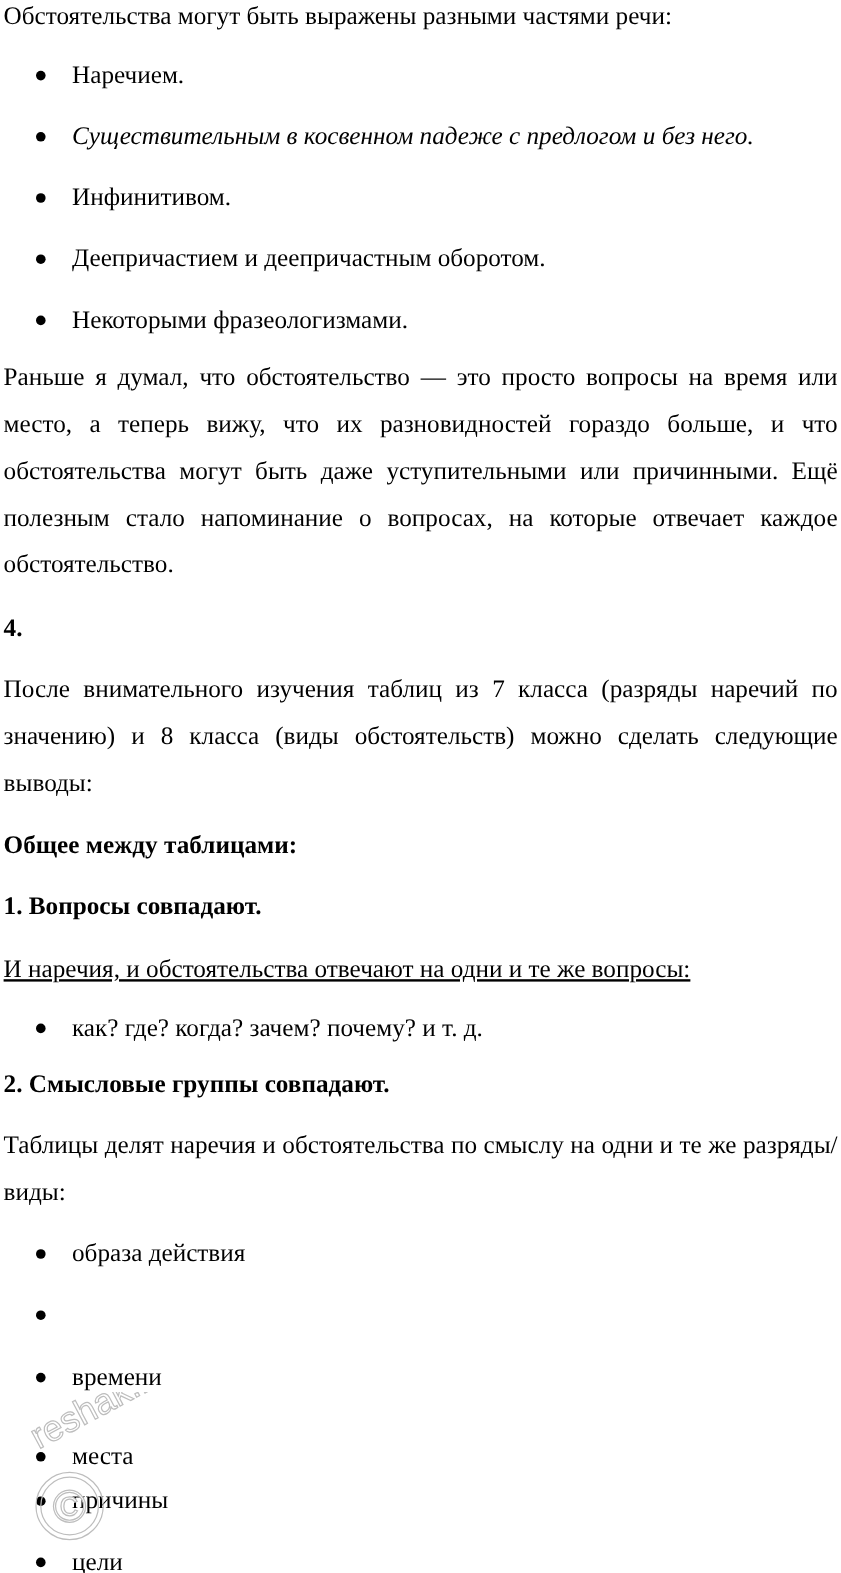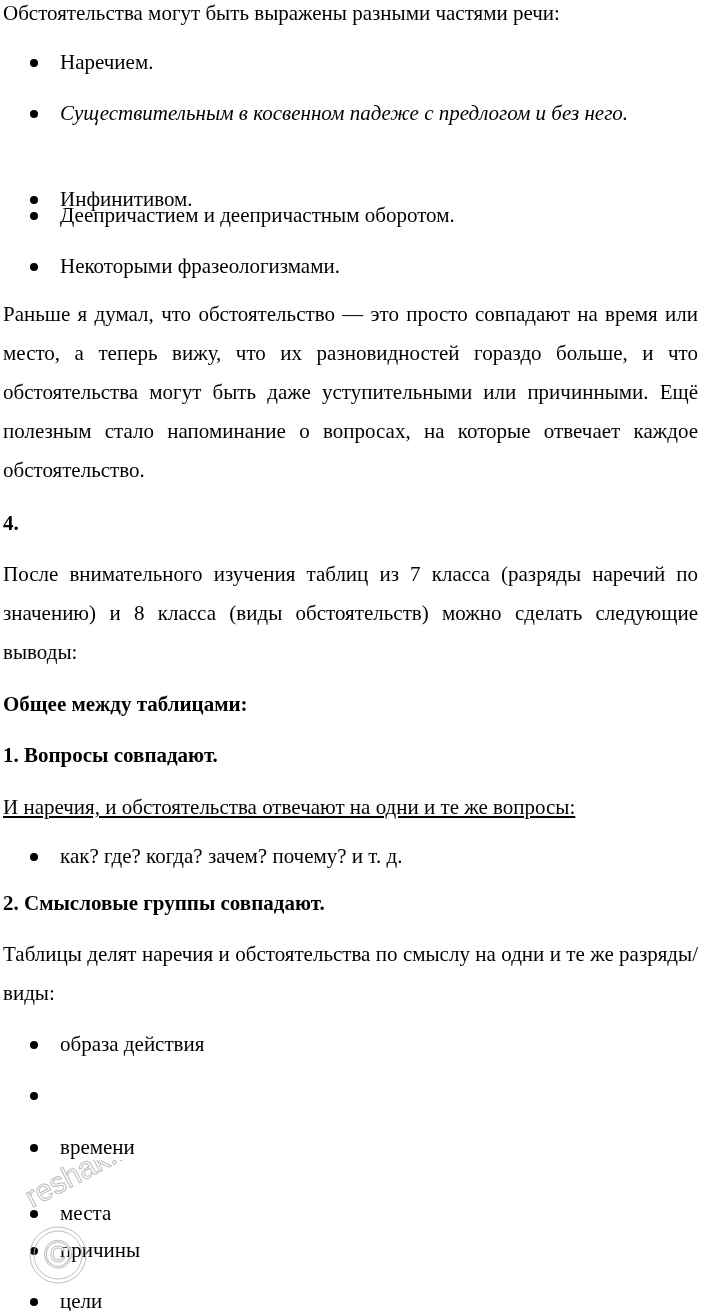--- a/index.html
+++ b/index.html
@@ -76,35 +76,35 @@
 
   <div>
     <div class="li" style="top:47px;">
       <span class="bullet"></span>
       <span class="li-text">Наречием.</span>
     </div>
     <div class="li" style="top:98px;font-style:italic;">
       <span class="bullet"></span>
       <span class="li-text">Существительным в косвенном падеже с предлогом и без него.</span>
     </div>
-    <div class="li" style="top:149px;margin-top:35px;">
+    <div class="li" style="top:149px;">
       <span class="bullet"></span>
       <span class="li-text">Инфинитивом.</span>
     </div>
     <div class="li" style="top:200px;">
       <span class="bullet"></span>
       <span class="li-text">Деепричастием и деепричастным оборотом.</span>
     </div>
     <div class="li" style="top:251px;">
       <span class="bullet"></span>
       <span class="li-text">Некоторыми фразеологизмами.</span>
     </div>
   </div>
 
-  <p class="p justify" style="top:295px;">Раньше я думал, что обстоятельство — это просто совпадают на время или место, а теперь вижу, что их разновидностей гораздо больше, и что обстоятельства могут быть даже уступительными или причинными. Ещё полезным стало напоминание о вопросах, на которые отвечает каждое обстоятельство.</p>
+  <p class="p justify" style="top:295px;">Раньше я думал, что обстоятельство — это просто вопросы на время или место, а теперь вижу, что их разновидностей гораздо больше, и что обстоятельства могут быть даже уступительными или причинными. Ещё полезным стало напоминание о вопросах, на которые отвечает каждое обстоятельство.</p>
 
   <p class="p bold" style="top:504px;">4.</p>
 
   <p class="p justify" style="top:555px;">После внимательного изучения таблиц из 7 класса (разряды наречий по значению) и 8 класса (виды обстоятельств) можно сделать следующие выводы:</p>
 
   <p class="p bold" style="top:685px;">Общее между таблицами:</p>
 
   <p class="p bold" style="top:736px;">1. Вопросы совпадают.</p>
 
   <p class="p" style="top:788px;text-decoration:underline;">И наречия, и обстоятельства отвечают на одни и те же вопросы:</p>

